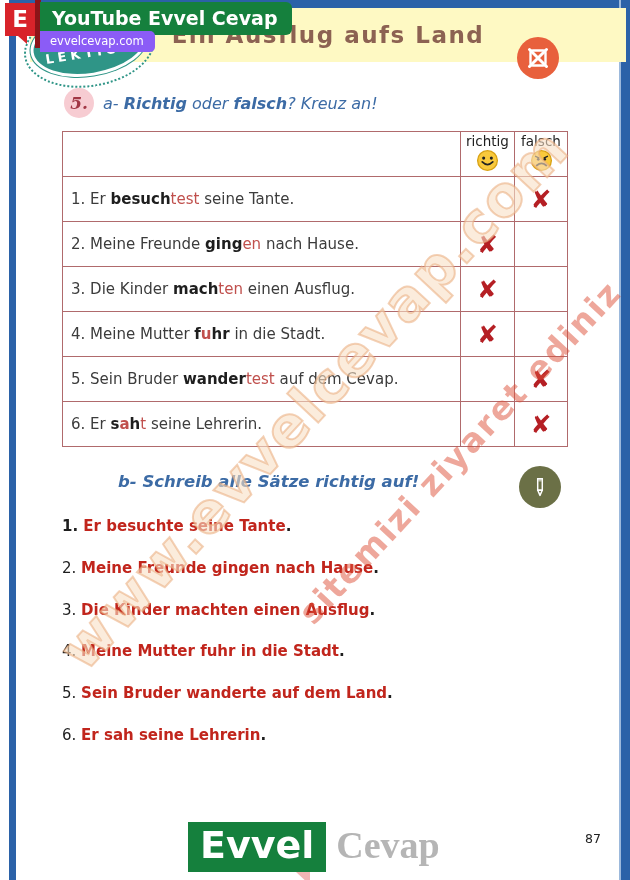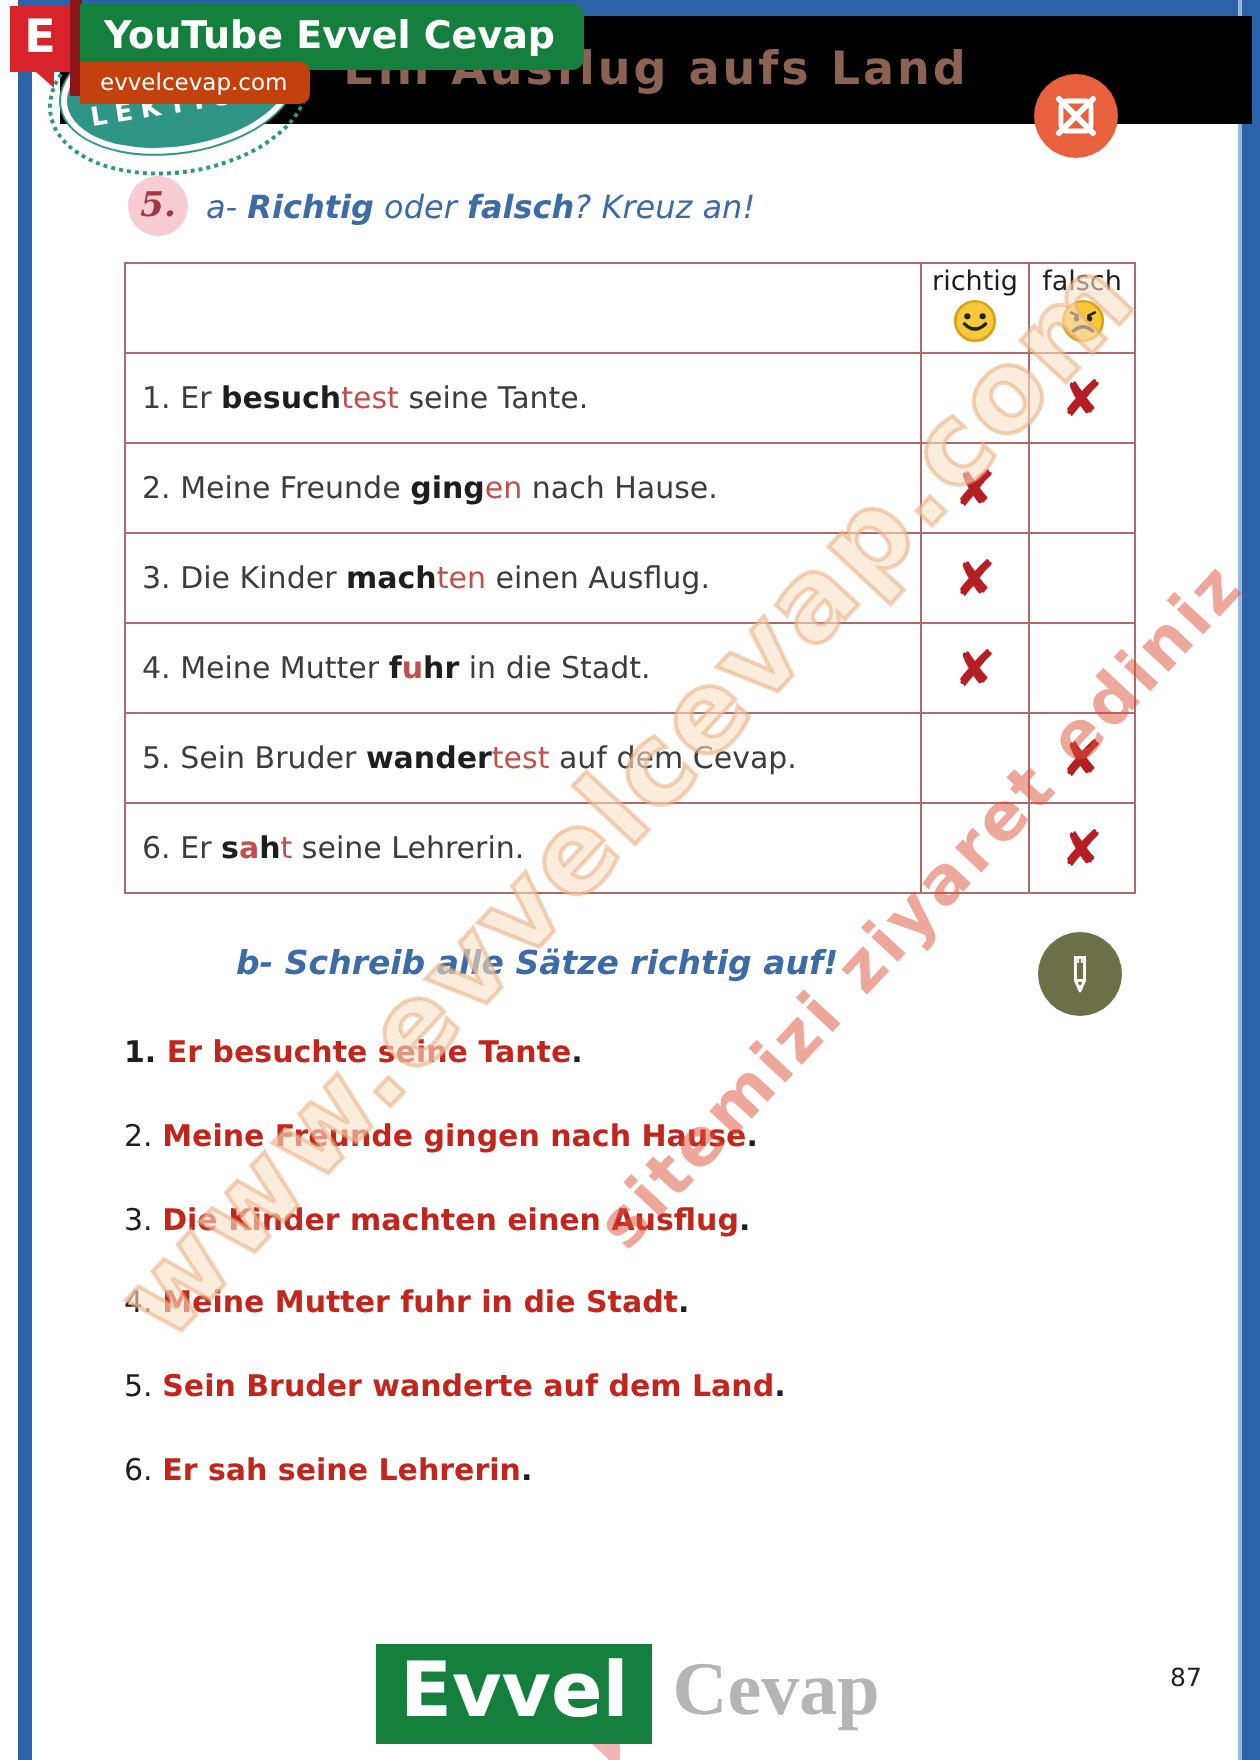--- a/index.html
+++ b/index.html
@@ -5,36 +5,36 @@
   * { margin:0; padding:0; box-sizing:border-box; }
   body { background:#ffffff; font-family:"DejaVu Sans","Liberation Sans",sans-serif; }
   .page { position:relative; width:630px; height:880px; background:#fff; overflow:hidden; }
 
   
   .frame-left  { position:absolute; left:9px;  top:0; width:7px;  height:100%; background:#2b62a8; }
   .frame-top   { position:absolute; left:9px;  top:0; width:611px; height:8px; background:#2b62a8; }
   .frame-right { position:absolute; right:0;   top:0; width:11px; height:100%; background:#2b62a8; border-left:2px solid #9cb9dc; }
 
   
-  .header-band { position:absolute; left:30px; top:8px; width:596px; height:54px; background:#000000; z-index:0; }
+  .header-band { position:absolute; left:30px; top:8px; width:596px; height:54px; background:#fef9c3; z-index:0; }
   .page-title  { width:100%; text-align:center; line-height:54px; color:#8c6252; font-weight:bold;
                  font-size:23px; letter-spacing:1.5px; }
 
   
   .lektion-badge { position:absolute; left:30px; top:12px; width:118px; height:64px; transform:rotate(-9deg); z-index:1; }
   .lektion-dots  { position:absolute; left:-7px; top:-5px; right:-7px; bottom:-11px; border:2px dotted #2f9587; border-radius:50%; }
   .lektion-inner { position:absolute; inset:0; background:#2f9587; border:3px solid #fff; border-radius:50%;
                    box-shadow:0 0 0 1px #2f9587; display:flex; align-items:center; justify-content:center;
                    color:#fff; font-weight:bold; font-size:13px; letter-spacing:4px; padding-top:16px; }
 
   
   .red-stripe { position:absolute; left:35px; top:0; width:6px; height:48px; background:#8c1418; z-index:5; }
   .yt-banner  { position:absolute; left:40px; top:2px; background:#15803d; color:#fff; font-size:19px; font-weight:bold;
                 padding:5px 14px 6px 12px; border-radius:0 6px 6px 0; z-index:6; white-space:nowrap; }
-  .site-banner{ position:absolute; left:40px; top:31px; background:#c2410c; color:#fff; font-size:11.5px;
+  .site-banner{ position:absolute; left:40px; top:31px; background:#8b5cf6; color:#fff; font-size:11.5px;
                 padding:3px 11px 4px 10px; border-radius:0 5px 5px 0; z-index:6; white-space:nowrap; }
   .avatar     { position:absolute; left:5px; top:3px; width:30px; height:33px; background:#d8232a; z-index:7;
                 color:#fff; font-weight:bold; font-size:23px; text-align:center; line-height:32px; }
   .avatar::after { content:""; position:absolute; left:13px; top:100%; width:0; height:0;
                 border-left:9px solid transparent; border-top:8px solid #d8232a; }
 
   
   .check-icon { position:absolute; left:517px; top:37px; width:42px; height:42px; border-radius:50%;
                 background:#e8603c; display:flex; align-items:center; justify-content:center; z-index:4; }
 

